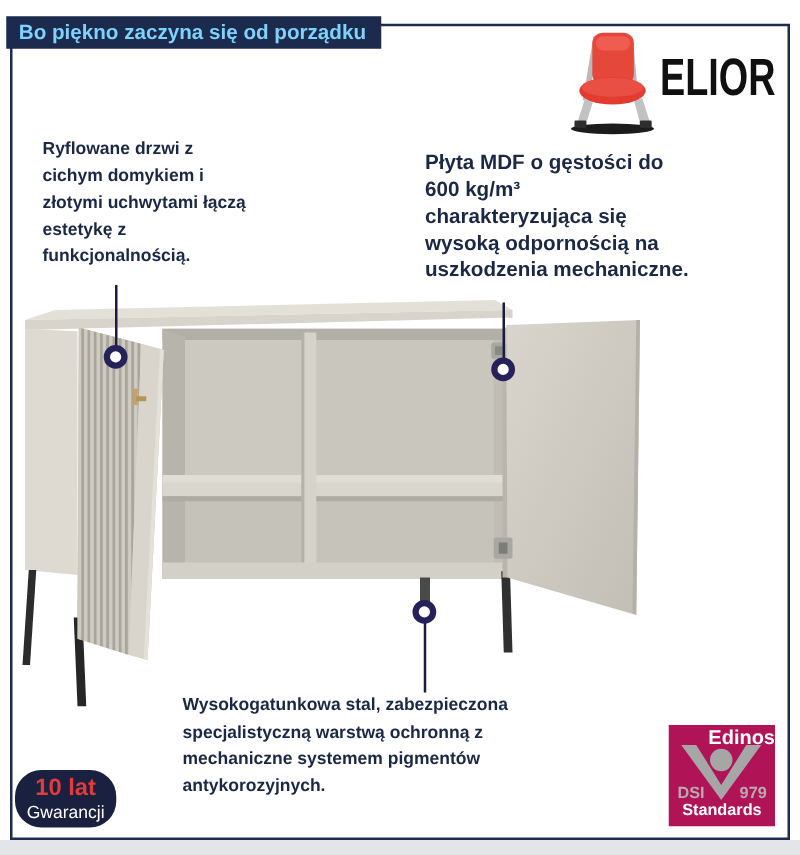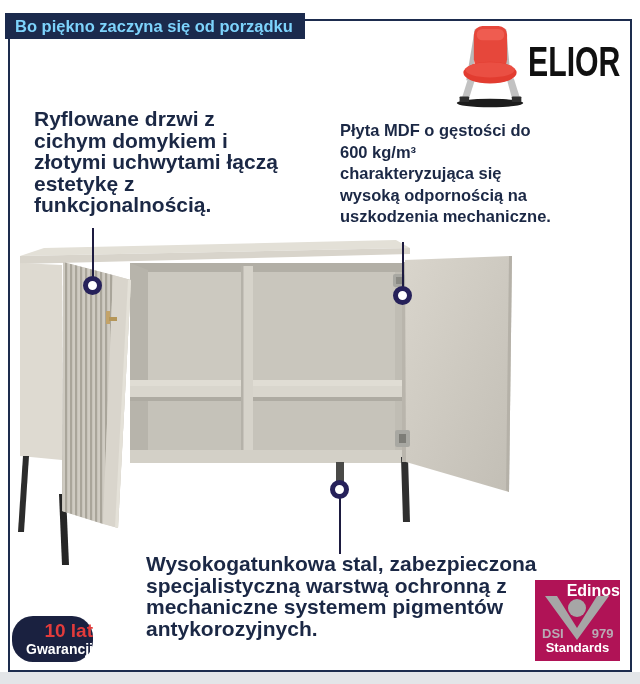--- a/index.html
+++ b/index.html
@@ -18,45 +18,45 @@
     padding:0 12px 0 10px;white-space:nowrap;z-index:5;
   }
   .logo{position:absolute;left:448px;top:22px;width:180px;height:88px;z-index:4;}
   .logo .chair{position:absolute;left:4px;top:0;width:76px;height:88px;}
   .logo .brand{
     position:absolute;left:80px;top:16px;font-size:42px;font-weight:800;color:#101010;
     transform:scaleX(0.72);transform-origin:left center;letter-spacing:0px;
     font-family:"Liberation Sans",sans-serif;
   }
   .note{
-    position:absolute;color:#1b2845;font-weight:bold;font-size:21px;line-height:21.5px;
+    position:absolute;color:#1b2845;font-weight:bold;font-size:14px;line-height:21.5px;
     white-space:pre-line;z-index:6;
   }
   .note-left{left:34px;top:108px;width:270px;}
   .note-right{left:340px;top:120px;width:280px;font-size:16.5px;}
   .note-bottom{left:146px;top:553px;width:400px;}
   .callout-line{position:absolute;width:2px;background:#1d1b40;z-index:7;}
   .line-1{left:92px;top:228px;height:50px;}
   .line-2{left:402px;top:242px;height:45px;}
   .line-3{left:339px;top:497px;height:57px;}
   .marker{
     position:absolute;width:19px;height:19px;border-radius:50%;
     border:5px solid #26215a;background:#ffffff;box-sizing:border-box;z-index:8;
   }
   .marker-1{left:83px;top:276px;}
   .marker-2{left:393px;top:286px;}
   .marker-3{left:330px;top:480px;}
   .furniture{position:absolute;left:0;top:0;z-index:2;}
   .badge-warranty{
     position:absolute;left:12px;top:616px;width:81px;height:46px;background:#1a2140;
-    border-radius:21px;z-index:9;display:flex;flex-direction:column;align-items:flex-end;
+    border-radius:21px;z-index:9;display:flex;flex-direction:column;align-items:center;
     justify-content:center;
   }
   .badge-warranty .w1{color:#e23b3b;font-weight:800;font-size:19px;line-height:20px;}
-  .badge-warranty .w2{color:#ffffff;font-weight:bold;font-size:14px;line-height:16px;}
+  .badge-warranty .w2{color:#ffffff;font-weight:normal;font-size:14px;line-height:16px;}
   .badge-edinos{
     position:absolute;left:535px;top:580px;width:85px;height:81px;background:#b01356;z-index:9;
   }
   .badge-edinos .e-title{
     position:absolute;left:0;top:2px;width:100%;text-align:right;color:#ffffff;
     font-weight:800;font-size:16px;
   }
   .badge-edinos svg{position:absolute;left:0;top:14px;}
   .badge-edinos .e-row{
     position:absolute;left:0;top:46px;width:100%;display:flex;justify-content:space-between;

